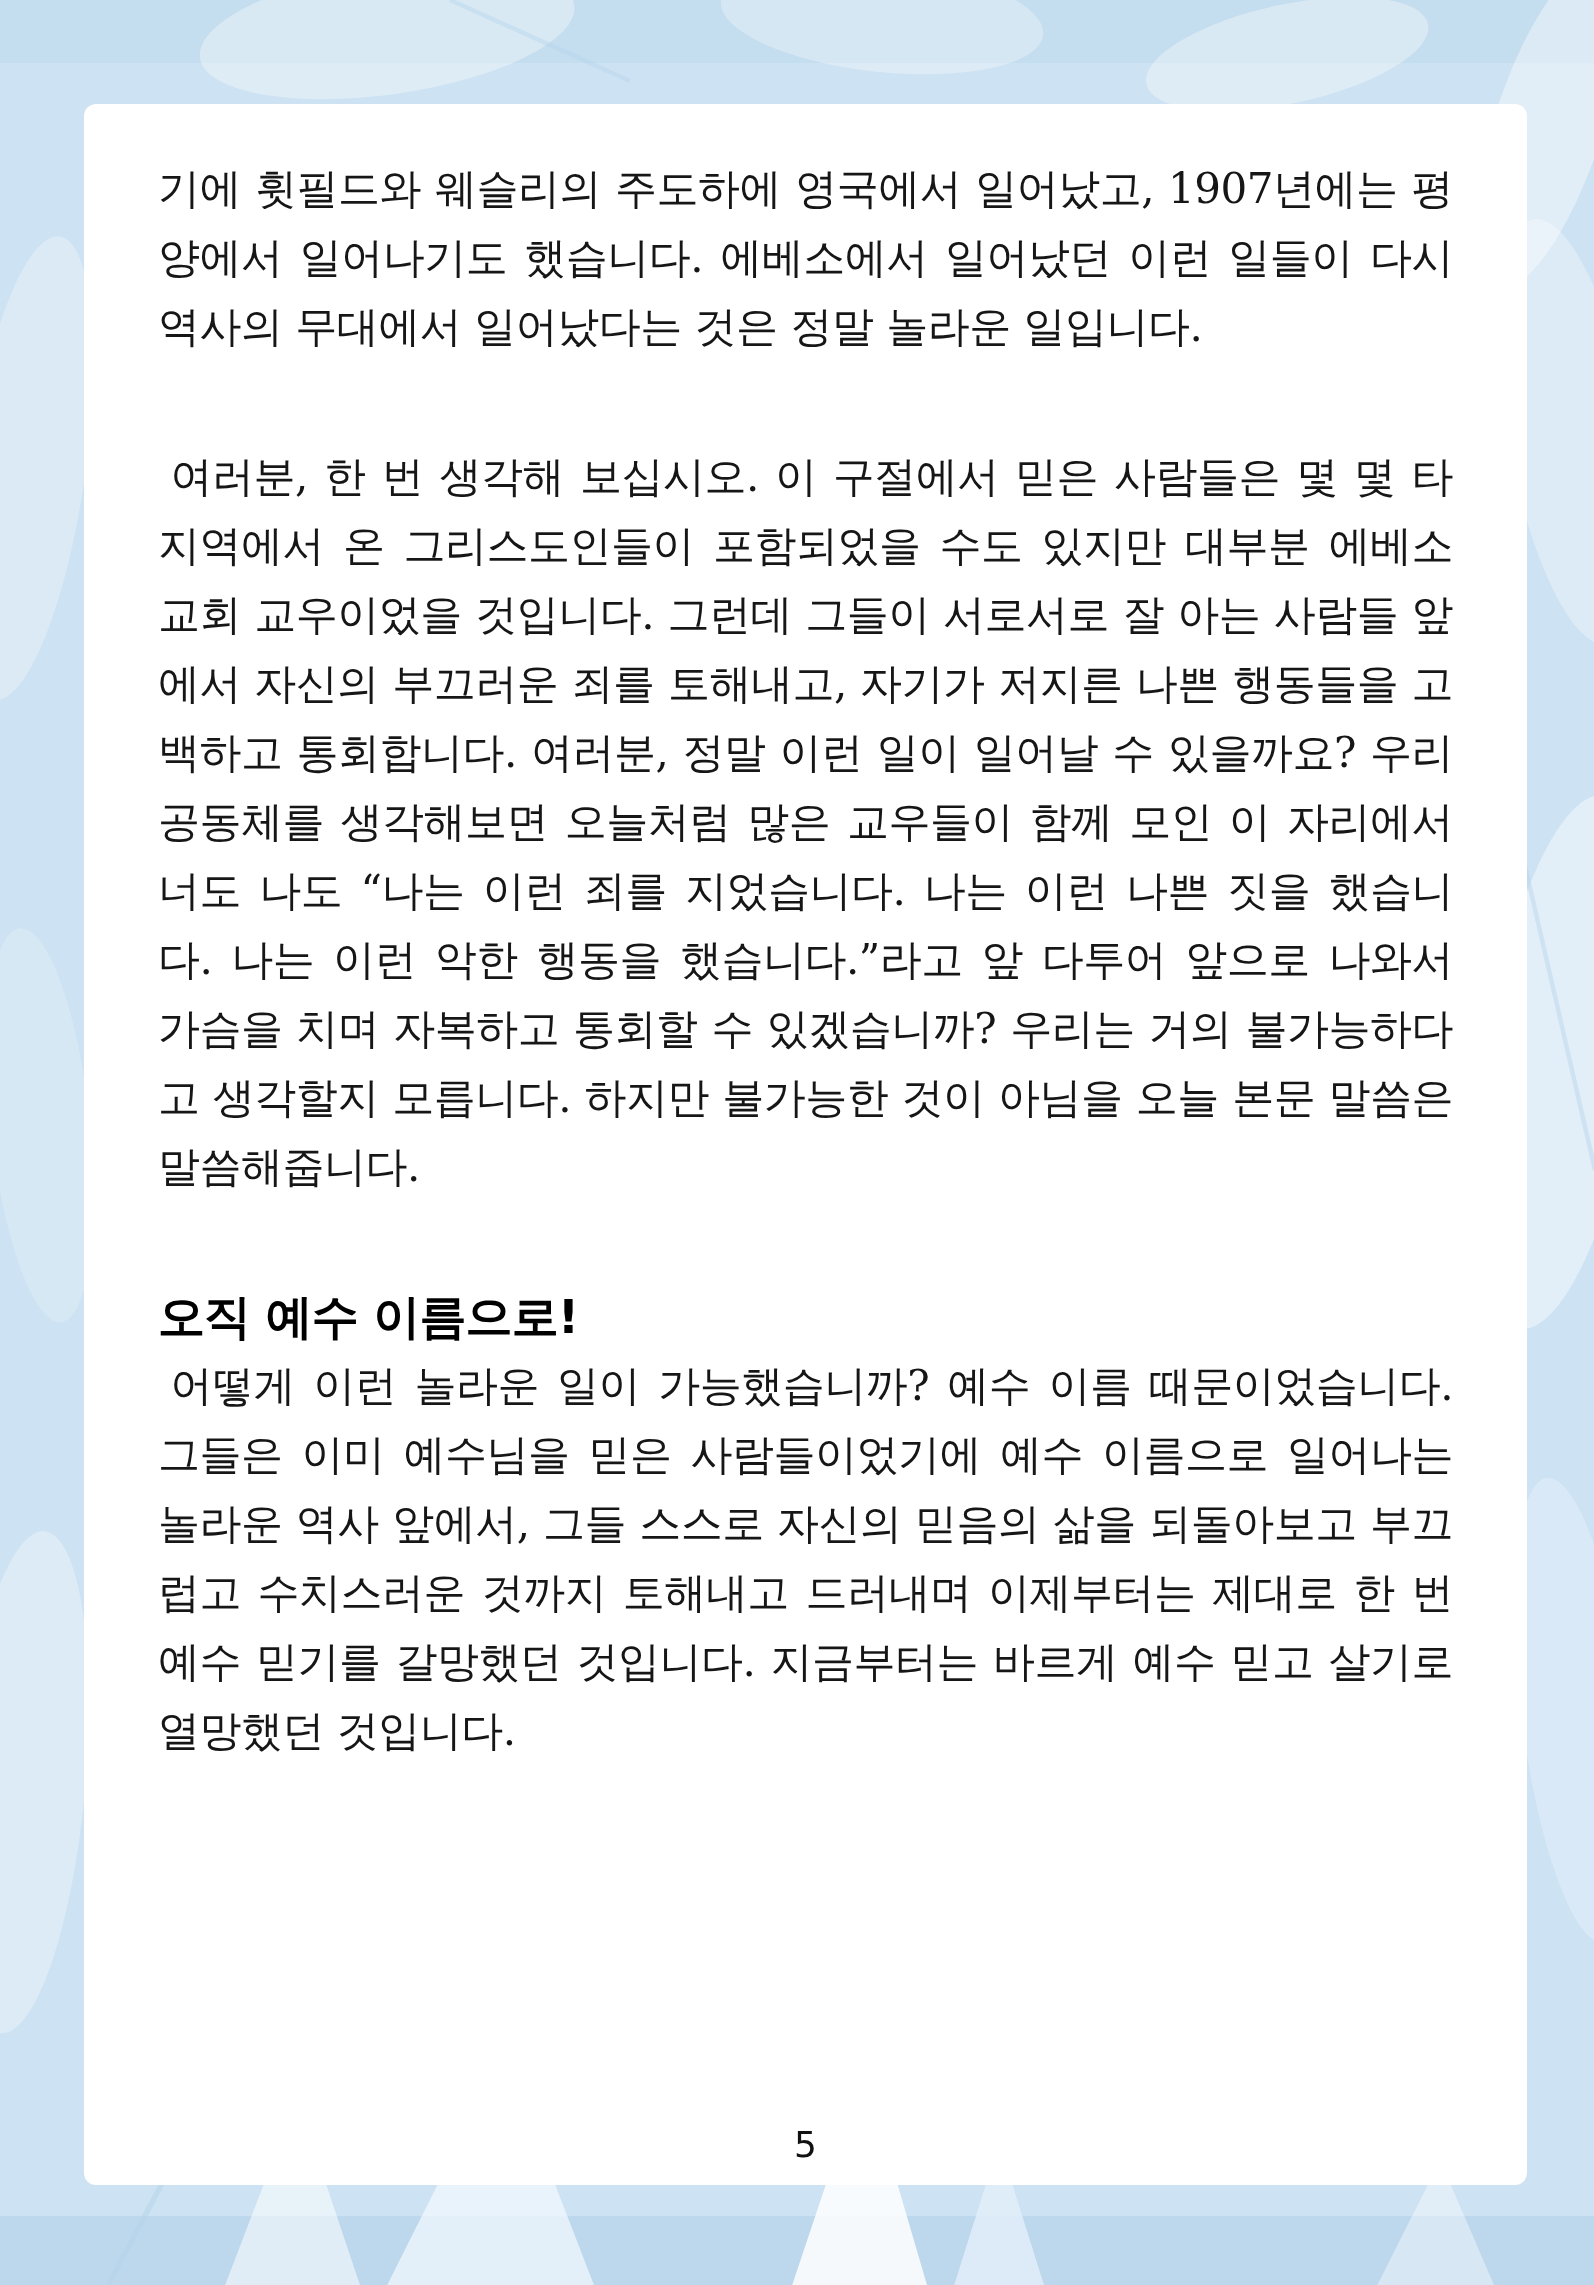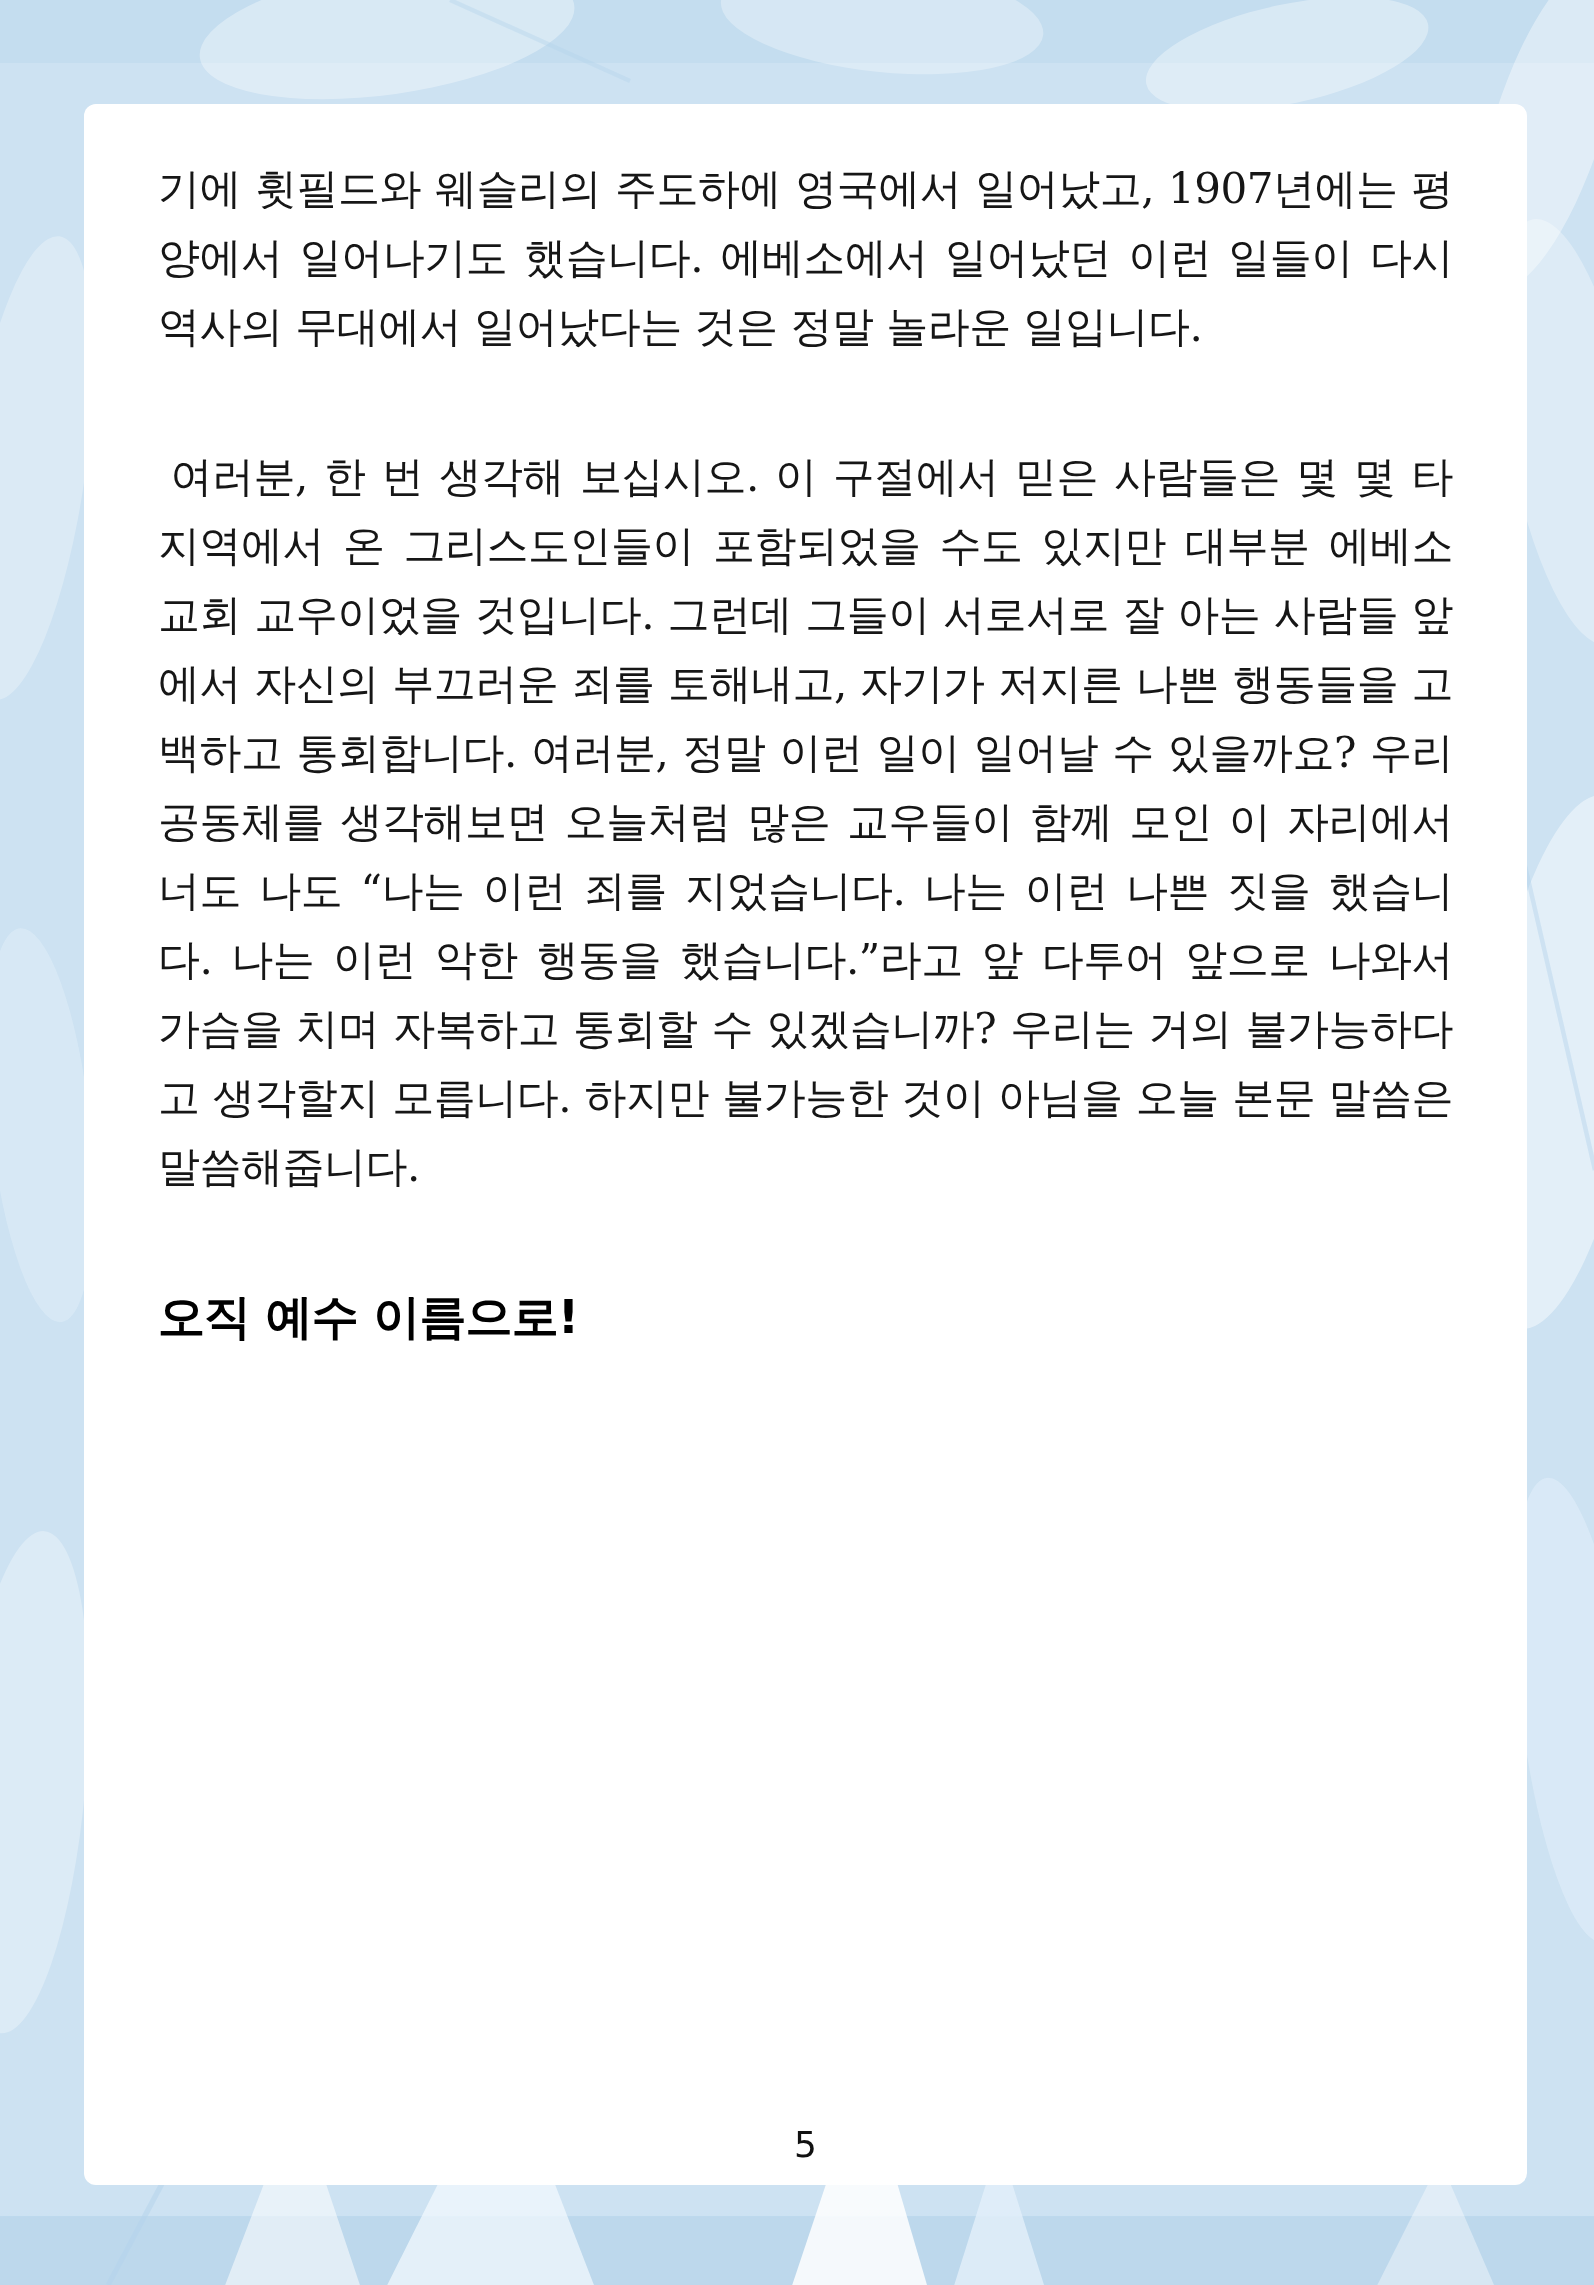--- a/index.html
+++ b/index.html
@@ -101,19 +101,20 @@
   </svg>
 
   <div class="panel">
 
     <p class="body">기에 휫필드와 웨슬리의 주도하에 영국에서 일어났고, 1907년에는 평양에서 일어나기도 했습니다. 에베소에서 일어났던 이런 일들이 다시 역사의 무대에서 일어났다는 것은 정말 놀라운 일입니다.</p>
 
     <p class="body gap-above indent">여러분, 한 번 생각해 보십시오. 이 구절에서 믿은 사람들은 몇 몇 타 지역에서 온 그리스도인들이 포함되었을 수도 있지만 대부분 에베소 교회 교우이었을 것입니다. 그런데 그들이 서로서로 잘 아는 사람들 앞에서 자신의 부끄러운 죄를 토해내고, 자기가 저지른 나쁜 행동들을 고백하고 통회합니다. 여러분, 정말 이런 일이 일어날 수 있을까요? 우리 공동체를 생각해보면 오늘처럼 많은 교우들이 함께 모인 이 자리에서 너도 나도 “나는 이런 죄를 지었습니다. 나는 이런 나쁜 짓을 했습니다. 나는 이런 악한 행동을 했습니다.”라고 앞 다투어 앞으로 나와서 가슴을 치며 자복하고 통회할 수 있겠습니까? 우리는 거의 불가능하다고 생각할지 모릅니다. 하지만 불가능한 것이 아님을 오늘 본문 말씀은 말씀해줍니다.</p>
 
     <h2 class="heading">오직 예수 이름으로!</h2>
 
+    <p class="body indent">어떻게 이런 놀라운 일이 가능했습니까? 예수 이름 때문이었습니다. 그들은 이미 예수님을 믿은 사람들이었기에 예수 이름으로 일어나는 놀라운 역사 앞에서, 그들 스스로 자신의 믿음의 삶을 되돌아보고 부끄럽고 수치스러운 것까지 토해내고 드러내며 이제부터는 제대로 한 번 예수 믿기를 갈망했던 것입니다. 지금부터는 바르게 예수 믿고 살기로 열망했던 것입니다.</p>
 
 
     <div class="pagenum">5</div>
   </div>
 
 </div>
 
 
 </body></html>

